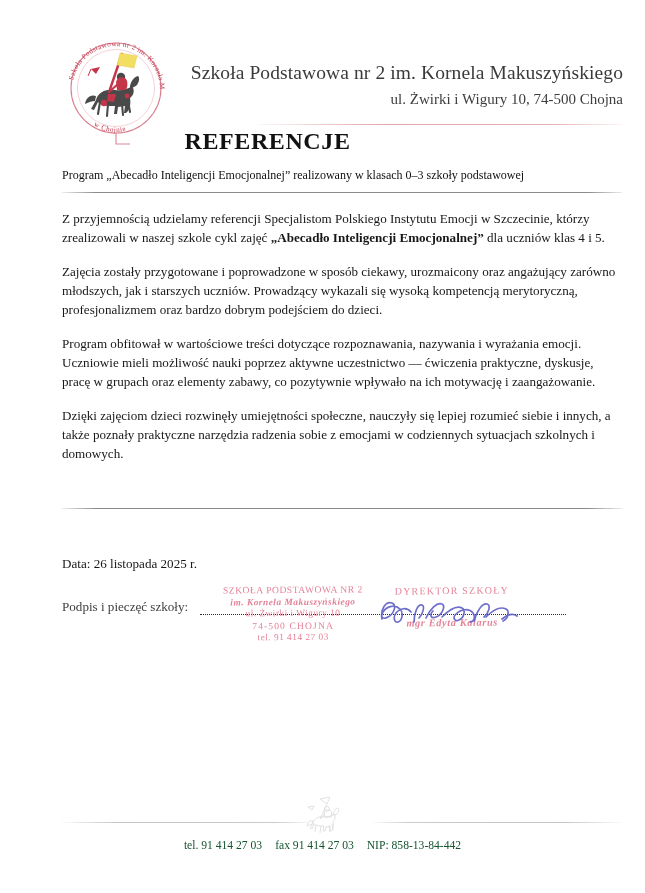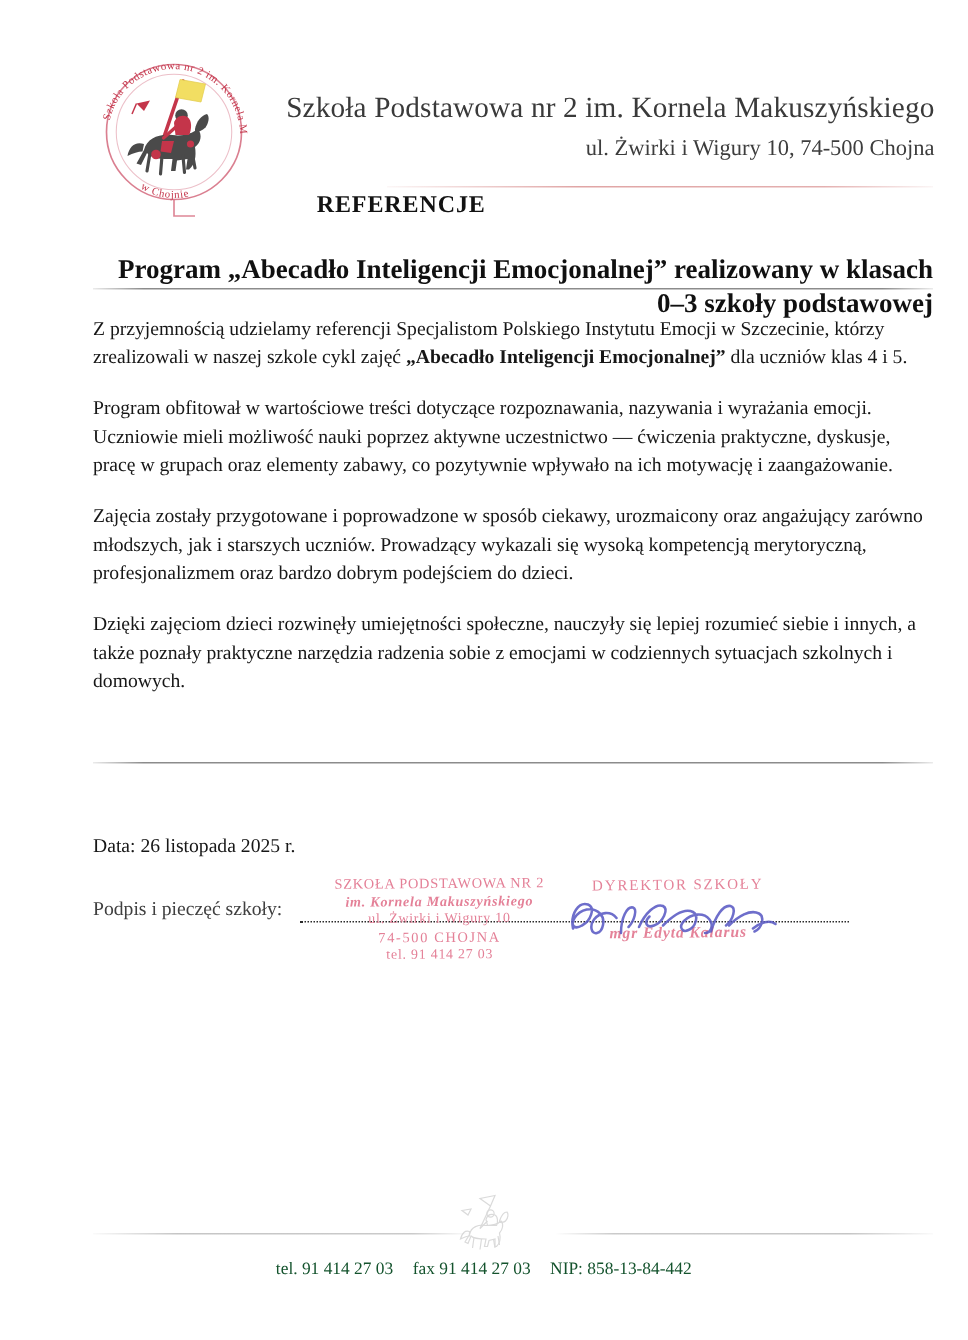--- a/index.html
+++ b/index.html
@@ -67,35 +67,35 @@
     background: linear-gradient(to right, rgba(215,150,150,.08), rgba(205,110,110,.62) 35%, rgba(205,110,110,.55) 80%, rgba(215,160,160,.1));
   }
 
   
   .doc-title {
     position: absolute;
     left: 0;
     top: 128px;
     width: 535px;
     text-align: center;
-    font-size: 16px;
+    font-size: 24px;
     font-weight: bold;
     letter-spacing: .6px;
     color: #121212;
   }
 
   
   .program-line {
     position: absolute;
     left: 62px;
     top: 168px;
     width: 560px;
-    text-align: right;
-    font-size: 18px;
-    font-weight: bold;
+    text-align: left;
+    font-size: 12px;
+    font-weight: normal;
     color: #101010;
     line-height: 1.3;
   }
 
   .rule-gray {
     position: absolute;
     left: 62px;
     width: 560px;
     height: 1px;
     background: linear-gradient(to right, rgba(120,120,120,.15), rgba(95,95,95,.72) 6%, rgba(95,95,95,.72) 94%, rgba(120,120,120,.15));
@@ -306,23 +306,23 @@
   <div class="doc-title">REFERENCJE</div>
 
   <div class="program-line">Program „Abecadło Inteligencji Emocjonalnej” realizowany w klasach 0–3 szkoły podstawowej</div>
 
   <div class="rule-gray top"></div>
 
   <div class="body-copy">
 
     <p class="para"><span>Z przyjemnością udzielamy referencji Specjalistom Polskiego Instytutu Emocji w Szczecinie, którzy zrealizowali w naszej szkole cykl zajęć </span><b>„Abecadło Inteligencji Emocjonalnej”</b><span> dla uczniów klas 4 i 5.</span></p>
 
+    <p class="para">Zajęcia zostały przygotowane i poprowadzone w sposób ciekawy, urozmaicony oraz angażujący zarówno młodszych, jak i starszych uczniów. Prowadzący wykazali się wysoką kompetencją merytoryczną, profesjonalizmem oraz bardzo dobrym podejściem do dzieci.</p>
+
     <p class="para">Program obfitował w wartościowe treści dotyczące rozpoznawania, nazywania i wyrażania emocji. Uczniowie mieli możliwość nauki poprzez aktywne uczestnictwo — ćwiczenia praktyczne, dyskusje, pracę w grupach oraz elementy zabawy, co pozytywnie wpływało na ich motywację i zaangażowanie.</p>
-
-    <p class="para">Zajęcia zostały przygotowane i poprowadzone w sposób ciekawy, urozmaicony oraz angażujący zarówno młodszych, jak i starszych uczniów. Prowadzący wykazali się wysoką kompetencją merytoryczną, profesjonalizmem oraz bardzo dobrym podejściem do dzieci.</p>
 
     <p class="para">Dzięki zajęciom dzieci rozwinęły umiejętności społeczne, nauczyły się lepiej rozumieć siebie i innych, a także poznały praktyczne narzędzia radzenia sobie z emocjami w codziennych sytuacjach szkolnych i domowych.</p>
 
   </div>
 
   <div class="rule-gray bottom"></div>
 
   <div class="sig-area">
 
     <div class="date-line">Data: 26 listopada 2025 r.</div>

